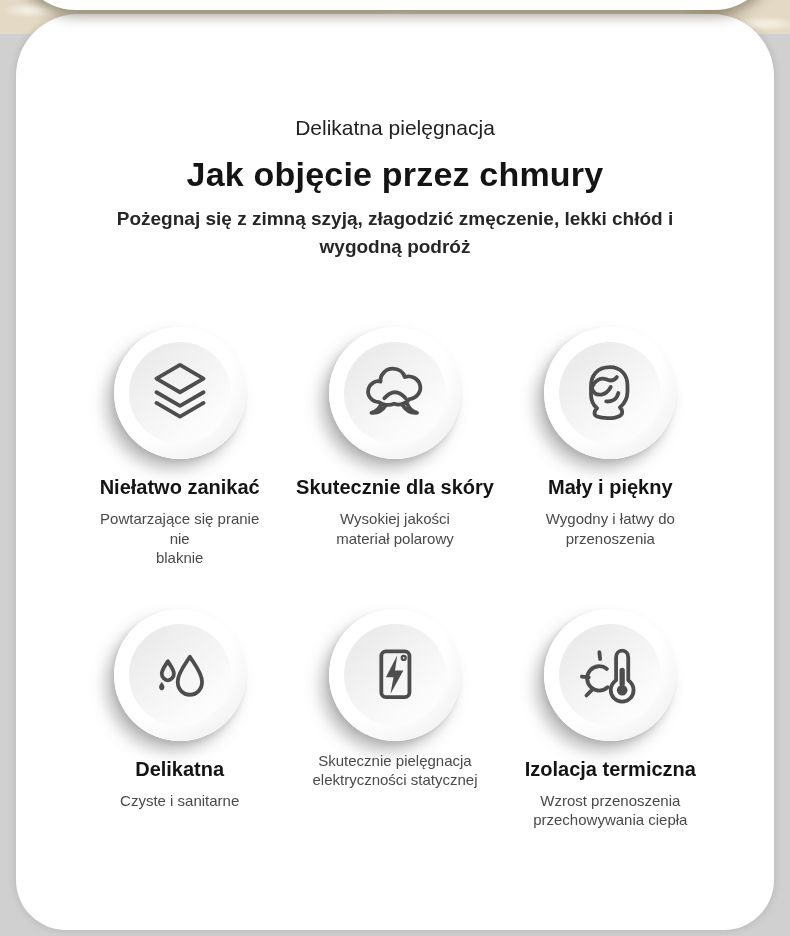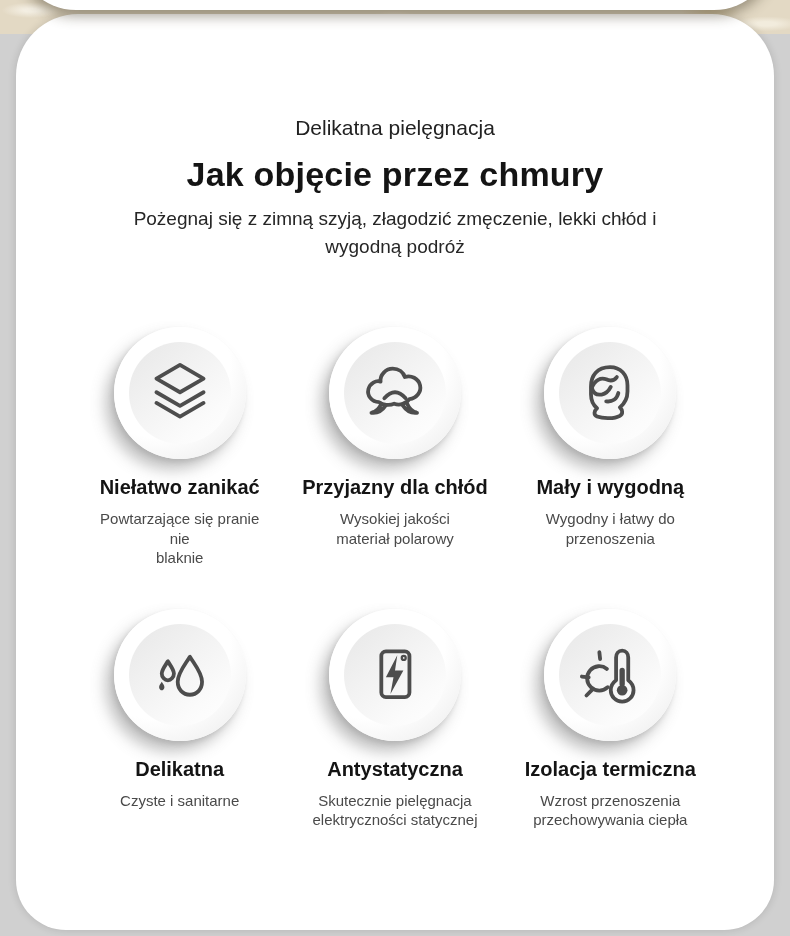--- a/index.html
+++ b/index.html
@@ -53,21 +53,21 @@
     color: #222222;
   }
   .main-title {
     margin: 10px 0 8px;
     font-size: 34px; font-weight: 700; line-height: 44px;
     letter-spacing: 0.2px;
     color: var(--title-text);
   }
   .subtitle {
     margin: 9px auto 0; max-width: 580px;
-    font-size: 19px; font-weight: 400; line-height: 28px;
+    font-size: 19px; font-weight: 700; line-height: 28px;
     color: var(--subtitle-text);
     white-space: pre-line;
   }
   .features {
     display: grid;
     grid-template-columns: repeat(3, 1fr);
     padding: 0 56px;
     margin-top: 66px;
     row-gap: 41px;
   }
@@ -139,37 +139,37 @@
       <div class="badge">
         <div class="badge-inner">
           <svg viewBox="0 0 100 100">
             <path d="M29 62 C 19 62 13 53 15 45 C 17 37 25 33 31 35 C 30 26 38 18 47 18 C 55 18 61 23 63 29 C 71 26 81 31 83 40 C 85 49 78 57 69 58 C 65 64 56 67 49 64 C 43 67 34 66 29 62 Z"></path>
             <path d="M36 57 Q50 41 64 57"></path>
             <path d="M32 64 C 29 71 24 75 19 76 C 27 77 34 72 38 66"></path>
             <path d="M66 64 C 69 71 74 75 79 76 C 71 77 64 72 60 66"></path>
           </svg>
         </div>
       </div>
-      <h3 class="feature-title">Przyjazny dla chłód</h3>
+      <h3 class="feature-title">Skutecznie dla skóry</h3>
       <p class="feature-desc">Wysokiej jakości
 materiał polarowy</p>
     </div>
 
     <div class="feature">
       <div class="badge">
         <div class="badge-inner">
           <svg viewBox="0 0 100 100">
             <path d="M50 16 C 33 16 25 27 25 41 L25 52 C 25 60 28 66 33 70 C 29 74 28 79 33 81 C 41 84 56 84 63 80 C 68 77 66 72 63 69 C 69 64 73 57 73 48 L73 40 C 73 26 64 16 50 16 Z"></path>
             <path d="M26 43 C 30 33 38 29 45 32 C 51 35 56 33 59 29"></path>
             <path d="M26 43 C 28 50 33 53 39 52 C 45 51 49 46 51 42"></path>
             <path d="M61 50 C 59 58 53 62 45 61"></path>
           </svg>
         </div>
       </div>
-      <h3 class="feature-title">Mały i wygodną</h3>
+      <h3 class="feature-title">Mały i piękny</h3>
       <p class="feature-desc">Wygodny i łatwy do
 przenoszenia</p>
     </div>
 
     <div class="feature">
       <div class="badge">
         <div class="badge-inner">
           <svg viewBox="0 0 100 100">
             <path d="M63 26 C 57 36 47 47 47 59 C 47 69 54 76 63 76 C 72 76 79 69 79 59 C 79 47 69 36 63 26 Z"></path>
             <path d="M34 32 C 31 37 26 43 26 48 C 26 53 30 57 34 57 C 38 57 42 53 42 48 C 42 43 37 37 34 32 Z"></path>
@@ -184,21 +184,20 @@
     <div class="feature">
       <div class="badge">
         <div class="badge-inner">
           <svg viewBox="0 0 100 100">
             <rect x="32" y="19" width="37" height="60" rx="6"></rect>
             <circle class="thin" cx="61.5" cy="27.5" r="2.6"></circle>
             <path class="fill" d="M53 24 L38 53 L48 53 L44 75 L61 44 L50 44 Z"></path>
           </svg>
         </div>
       </div>
-      <h3 class="feature-title">Antystatyczna</h3>
       <p class="feature-desc">Skutecznie pielęgnacja
 elektryczności statycznej</p>
     </div>
 
     <div class="feature">
       <div class="badge">
         <div class="badge-inner">
           <svg viewBox="0 0 100 100">
             <path d="M46 42 A16 16 0 1 0 47 66"></path>
             <path d="M37 29 L36 20"></path>

